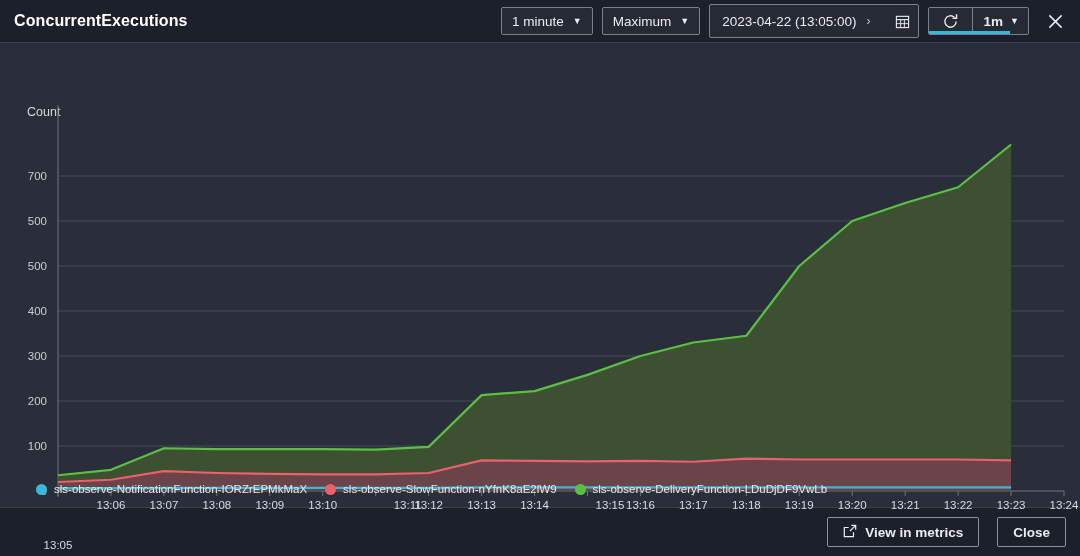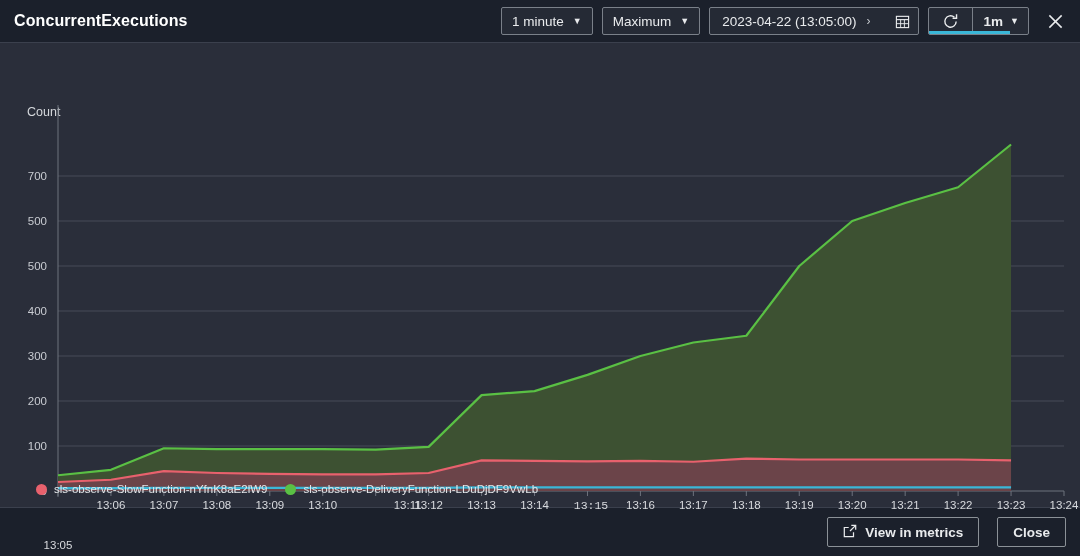--- a/index.html
+++ b/index.html
@@ -33,21 +33,21 @@
   }
   .ctl {
     background: #252a35; border: 1px solid #7a8089; border-radius: 2px;
     color: #e9ebed; font-size: 13.5px;
     height: 28px; display: flex; align-items: center; gap: 9px;
     padding: 0 10px; white-space: nowrap; cursor: pointer;
   }
   .caret { font-size: 9px; color: #e9ebed; line-height: 1; }
   .daterange {
     background: #252a35; border: 1px solid #7a8089; border-radius: 2px;
-    height: 28px; display: flex; align-items: center;
+    height: 34px; display: flex; align-items: center;
     color: #e9ebed; font-size: 13.5px; padding: 0 8px 0 12px; gap: 10px;
     cursor: pointer;
   }
   .dr-sep { color: #c4c8cd; font-size: 12px; }
   .cal-icon { margin-left: 4px; display: flex; align-items: center; }
   .refresh-group {
     display: flex; align-items: center;
     border: 1px solid #7a8089; border-radius: 2px;
     height: 28px; background: #252a35; position: relative; overflow: hidden;
     cursor: pointer;
@@ -229,33 +229,37 @@
         <div class="xtick" style="left: 58px; top: 448px; margin-top: 48px;">13:05</div>
         <div class="xtick" style="left: 110.947px; top: 456px;">13:06</div>
         <div class="xtick" style="left: 163.895px; top: 456px;">13:07</div>
         <div class="xtick" style="left: 216.842px; top: 456px;">13:08</div>
         <div class="xtick" style="left: 269.789px; top: 456px;">13:09</div>
         <div class="xtick" style="left: 322.737px; top: 456px;">13:10</div>
         <div class="xtick" style="left: 375.684px; top: 456px; margin-left: 32px;">13:11</div>
         <div class="xtick" style="left: 428.632px; top: 456px;">13:12</div>
         <div class="xtick" style="left: 481.579px; top: 456px;">13:13</div>
         <div class="xtick" style="left: 534.526px; top: 456px;">13:14</div>
-        <div class="xtick" style="left: 591px; top: 456px; font-family: Liberation Mono, monospace;">13:15</div>
+        <div class="xtick" style="left: 610px; top: 456px;">13:15</div>
         <div class="xtick" style="left: 640.421px; top: 456px;">13:16</div>
         <div class="xtick" style="left: 693.368px; top: 456px;">13:17</div>
         <div class="xtick" style="left: 746.316px; top: 456px;">13:18</div>
         <div class="xtick" style="left: 799.263px; top: 456px;">13:19</div>
         <div class="xtick" style="left: 852.211px; top: 456px;">13:20</div>
         <div class="xtick" style="left: 905.158px; top: 456px;">13:21</div>
         <div class="xtick" style="left: 958.105px; top: 456px;">13:22</div>
         <div class="xtick" style="left: 1011.05px; top: 456px;">13:23</div>
         <div class="xtick" style="left: 1064px; top: 456px;">13:24</div>
       </div>
 
     <div class="legend" id="legend">
+        <div class="legend-item">
+          <span class="swatch" style="background: rgb(58, 183, 216);"></span>
+          <span class="legend-text">sls-observe-NotificationFunction-IORZrEPMkMaX</span>
+        </div>
         <div class="legend-item">
           <span class="swatch" style="background: rgb(232, 97, 109);"></span>
           <span class="legend-text">sls-observe-SlowFunction-nYfnK8aE2lW9</span>
         </div>
         <div class="legend-item">
           <span class="swatch" style="background: rgb(90, 192, 68);"></span>
           <span class="legend-text">sls-observe-DeliveryFunction-LDuDjDF9VwLb</span>
         </div>
       </div>
   </div>

